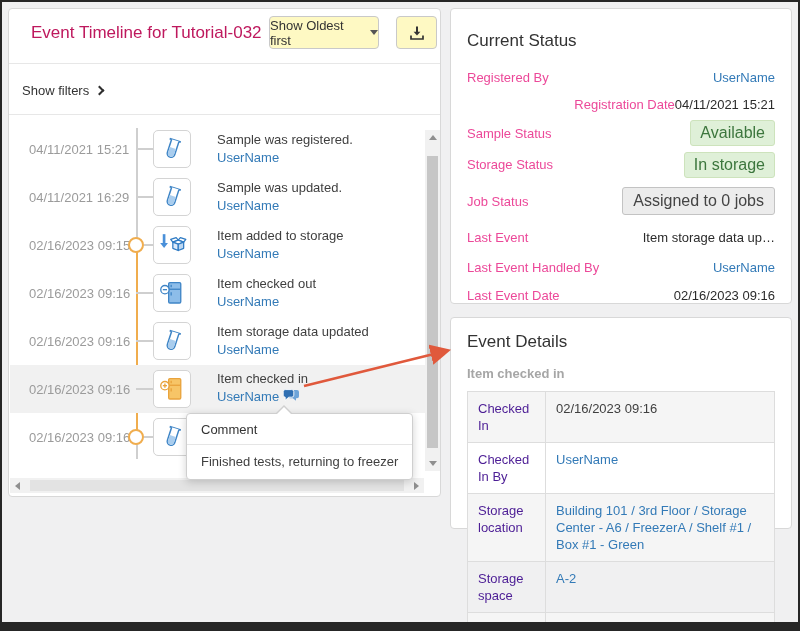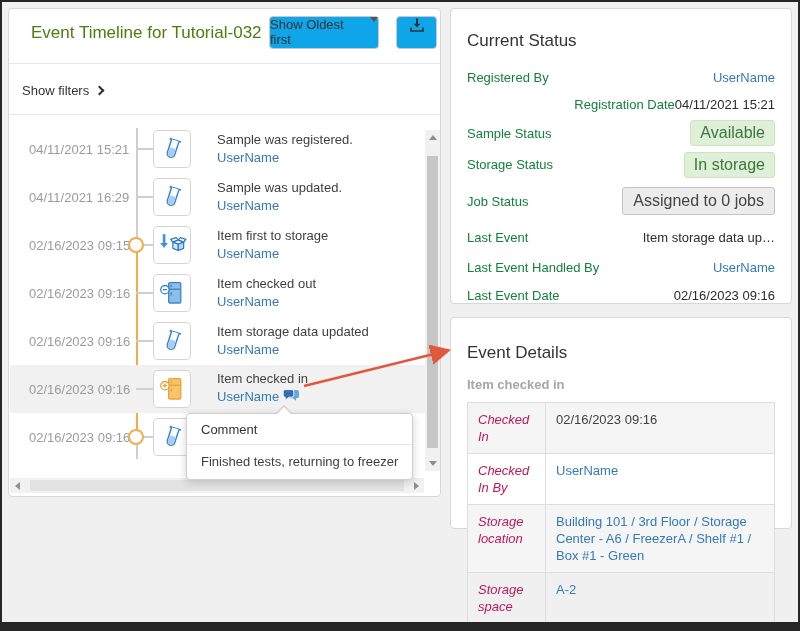--- a/index.html
+++ b/index.html
@@ -8,24 +8,24 @@
     position: relative; width: 800px; height: 631px;
     background: #f0f0f1;
     border: 2px solid #262626; border-bottom-width: 9px;
     overflow: hidden;
     font-size: 13px; color: #3f3f3f;
   }
   .card { position: absolute; background: #fff; border: 1px solid #d8d8d8; border-radius: 4px; }
 
   
   #tl-card { left: 6px; top: 6px; width: 433px; height: 489px; }
-  .tl-title { position: absolute; left: 22px; top: 14px; font-size: 17px; color: #4d7c0f; }
+  .tl-title { position: absolute; left: 22px; top: 14px; font-size: 17px; color: #be185d; }
   .btn {
-    position: absolute; background: #0ea5e9; border: 1px solid #c9c9c9; border-radius: 4px;
-    display: flex; align-items: flex-start; justify-content: center;
+    position: absolute; background: #fef9c3; border: 1px solid #c9c9c9; border-radius: 4px;
+    display: flex; align-items: center; justify-content: center;
     font-size: 13px; color: #333; cursor: pointer;
   }
   #sort-btn { left: 260px; top: 7px; width: 110px; height: 33px; }
   #dl-btn { left: 387px; top: 7px; width: 41px; height: 33px; }
   .caret-down { display:inline-block; width:0; height:0; margin-left:7px;
     border-left:4px solid transparent; border-right:4px solid transparent; border-top:5px solid #555; }
   .hr { position: absolute; left: 0; right: 0; border-top: 1px solid #e7e7e7; }
   #show-filters { position: absolute; left: 13px; top: 74px; display: flex; align-items: center; gap: 7px;
     color: #333; cursor: pointer; }
   .chev-right { width: 7px; height: 7px; border-top: 2px solid #2f2f2f; border-right: 2px solid #2f2f2f;
@@ -72,31 +72,31 @@
   .tt-head { padding: 8px 14px 7px; border-bottom: 1px solid #e5e5e5; color: #333; }
   .tt-body { padding: 9px 14px 10px; color: #3f3f3f; }
 
   
   #status-card { left: 448px; top: 6px; width: 342px; height: 296px; padding: 14px 16px 16px; }
   .panel-title { font-size: 17px; color: #333; font-weight: 400; }
   #status-card .panel-title { margin-bottom: 4px; }
   .cs-row { display: flex; justify-content: space-between; align-items: center; }
   .h28 { height: 28px; } .h27 { height: 27px; justify-content: flex-end; } .h30 { height: 30px; } .h33 { height: 33px; }
   .h40 { height: 40px; } .h32 { height: 32px; }
-  .cs-label { color: #15803d; }
+  .cs-label { color: #ec4899; }
   .cs-value { color: #2b2b2b; }
   .badge { display: inline-block; font-size: 16px; padding: 3px 9px; border-radius: 3px; }
   .badge-green { background: #dff0d8; border: 1px solid #cde3bc; color: #3c763d; }
   .badge-gray { background: #ececec; border: 1px solid #c3c3c3; color: #444; padding: 4px 10px; cursor: pointer; }
 
-  #details-card { left: 448px; top: 315px; width: 342px; height: 212px; padding: 25px 16px; }
+  #details-card { left: 448px; top: 315px; width: 342px; height: 212px; padding: 14px 16px; }
   .sub-title { color: #a6a6a6; font-weight: 600; margin: 14px 0 10px; }
   table.det { width: 100%; border-collapse: collapse; }
   table.det td { border: 1px solid #ddd; padding: 8px 10px; vertical-align: top; line-height: 17px; }
-  table.det td.lbl { width: 78px; color: #be185d; font-style: italic; }
+  table.det td.lbl { width: 78px; color: #4c1d95; }
   table.det tr.striped { background: #f5f5f5; }
 
   .arrow-overlay { position: absolute; left: 0; top: 0; z-index: 10; pointer-events: none; }
 </style>
 </head>
 <body>
 
 <div class="page">
 
   <div class="card" id="tl-card">
@@ -178,21 +178,21 @@
             <g stroke="#2f7bc4" stroke-width="1.5" stroke-linejoin="round">
               <path d="M19 14.5 l-2.6 -3.2 6.6 -2.2 2.5 3 z" fill="#fff"></path>
               <path d="M32 14.5 l2.6 -3.2 -6.6 -2.2 -2.5 3 z" fill="#fff"></path>
               <path d="M19 14.5 l6.5 2.3 6.5 -2.3 -6.5 -2.3 z" fill="#fff"></path>
               <path d="M19 14.5 v7.5 l6.5 2.6 v-7.5 z" fill="#dceafa"></path>
               <path d="M32 14.5 v7.5 l-6.5 2.6 v-7.5 z" fill="#bcd7f2"></path>
             </g>
           </svg>
         </div>
         <div class="ev-text">
-          <div class="ev-title">Item first to storage</div>
+          <div class="ev-title">Item added to storage</div>
           <a class="lnk">UserName</a>
         </div>
       </div>
 
       <div class="ev-row">
         <div class="ev-conn" style="left:126px;width:19px"></div>
         <div class="ev-date">02/16/2023 09:16</div>
         <div class="ev-icon">
           <svg width="30" height="30" viewBox="0 0 36 36">
             <rect x="14" y="5.5" width="14.5" height="24.5" rx="1.5" fill="#8dbde9" stroke="#3f85c6" stroke-width="1.6"></rect>

